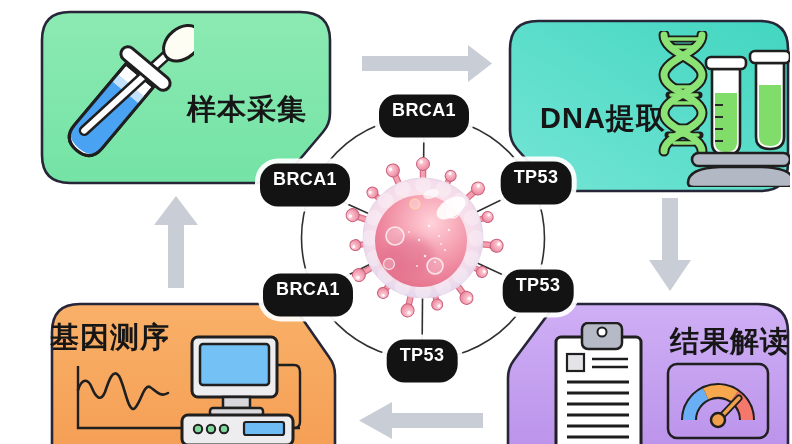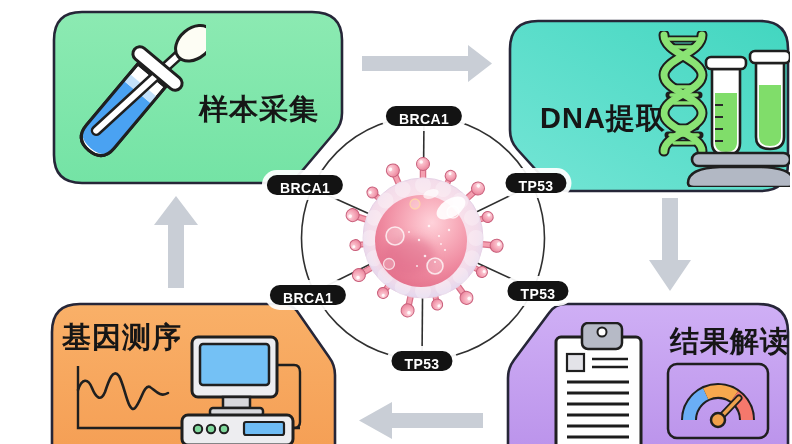--- a/index.html
+++ b/index.html
@@ -14,22 +14,22 @@
   .card-shape{position:absolute;left:0;top:0;}
   .card-label{
     position:absolute;font-size:29px;font-weight:800;color:#161616;
     letter-spacing:1px;white-space:nowrap;
   }
   .card-icon{position:absolute;}
   
   .badge{
     position:absolute;transform:translate(-50%,-50%);
     background:#131313;color:#ffffff;
-    font-size:14px;font-weight:700;line-height:1;letter-spacing:.4px;
-    padding:6px 13px 0;border-radius:18px;
+    font-size:18px;font-weight:700;line-height:1;letter-spacing:.4px;
+    padding:6px 13px 19px;border-radius:18px;
     box-shadow:0 0 0 5px rgba(255,255,255,.93);
     white-space:nowrap;
   }
 </style>
 </head>
 <body>
 
 <div id="stage">
 
   <svg class="abs" style="left:0;top:0;z-index:1" width="792" height="444" viewBox="0 0 792 444">
@@ -44,21 +44,21 @@
     <g stroke="#303030" stroke-width="1.6">
       <line x1="423" y1="238" x2="424" y2="116"></line>
       <line x1="423" y1="238" x2="536" y2="183"></line>
       <line x1="423" y1="238" x2="538" y2="291"></line>
       <line x1="423" y1="238" x2="422" y2="361"></line>
       <line x1="423" y1="238" x2="308" y2="295"></line>
       <line x1="423" y1="238" x2="305" y2="185"></line>
     </g>
   </svg>
 
-  <div class="card" style="left:52px;top:10px;width:292px;height:144px;z-index:3">
+  <div class="card" style="left:40px;top:10px;width:292px;height:144px;z-index:3">
     <svg class="card-shape" width="292" height="175" viewBox="0 0 292 175">
       <defs>
         <linearGradient id="gGreen" x1="0" y1="0" x2="0" y2="1">
           <stop offset="0" stop-color="#8ceab2"></stop>
             <stop offset="1" stop-color="#74e3a5"></stop>
         </linearGradient>
       </defs>
       <path d="M30,2 H260 Q290,2 290,30 V103 Q290,114 283,122 L250,161 Q241,173 227,173 H30 Q2,173 2,145 V30 Q2,2 30,2 Z" fill="url(#gGreen)" stroke="#262638" stroke-width="2.6"></path>
     </svg>
     <svg class="card-icon" style="left:14px;top:14px" width="140" height="150" viewBox="0 0 140 150">
@@ -152,21 +152,21 @@
       <rect x="134" y="5" width="85" height="60" rx="6" fill="#ededf0" stroke="#1f1f1f" stroke-width="3"></rect>
       <rect x="142" y="12" width="69" height="41" rx="3" fill="#74c1f5" stroke="#1f1f1f" stroke-width="2.5"></rect>
       <rect x="165" y="65" width="27" height="11" fill="#d8d8dc" stroke="#1f1f1f" stroke-width="2.5"></rect>
       <rect x="152" y="76" width="53" height="8" rx="3" fill="#d8d8dc" stroke="#1f1f1f" stroke-width="2.5"></rect>
       <rect x="124" y="83" width="111" height="30" rx="6" fill="#ededf0" stroke="#1f1f1f" stroke-width="3"></rect>
       <circle cx="140" cy="97" r="4.2" fill="#7fd89c" stroke="#1f1f1f" stroke-width="2"></circle>
       <circle cx="153" cy="97" r="4.2" fill="#7fd89c" stroke="#1f1f1f" stroke-width="2"></circle>
       <circle cx="166" cy="97" r="4.2" fill="#7fd89c" stroke="#1f1f1f" stroke-width="2"></circle>
       <rect x="186" y="90" width="40" height="13" rx="2" fill="#6fbcf4" stroke="#1f1f1f" stroke-width="2.2"></rect>
     </svg>
-    <div class="card-label" style="left:12px;top:16px">基因测序</div>
+    <div class="card-label" style="left:0;top:16px">基因测序</div>
   </div>
 
   <div class="card" style="left:506px;top:302px;width:284px;height:150px;z-index:3">
     <svg class="card-shape" width="284" height="150" viewBox="0 0 284 150">
       <defs>
         <linearGradient id="gPurple" x1="0" y1="0" x2="0" y2="1">
           <stop offset="0" stop-color="#cfaff5"></stop>
             <stop offset="1" stop-color="#bb93eb"></stop>
         </linearGradient>
       </defs>

